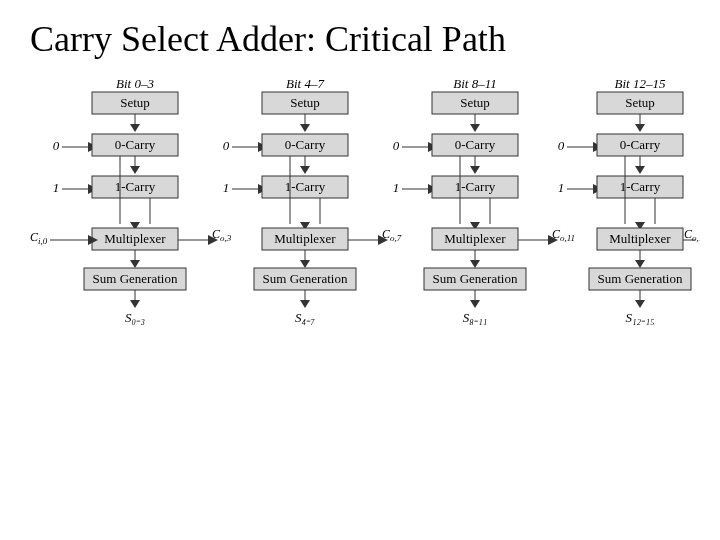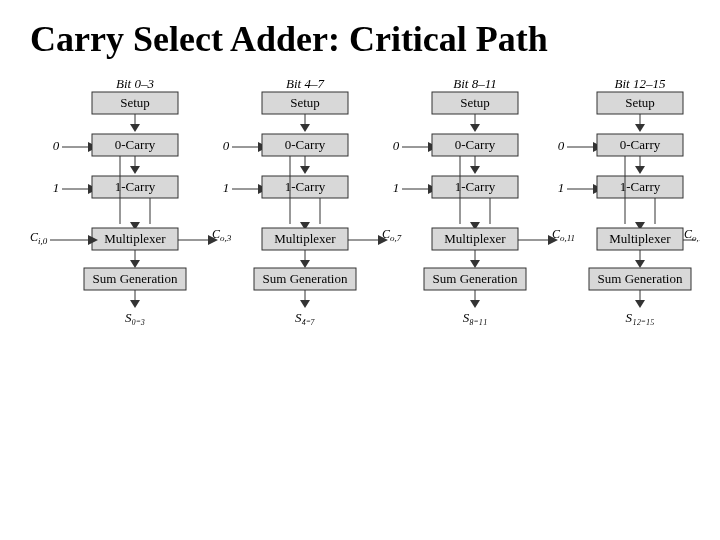--- a/index.html
+++ b/index.html
@@ -5,21 +5,21 @@
     * { margin: 0; padding: 0; box-sizing: border-box; }
     body {
       width: 720px;
       height: 540px;
       background: #fff;
       font-family: 'Times New Roman', Times, serif;
       overflow: hidden;
     }
     h1 {
       font-size: 36px;
-      font-weight: bold;
+      font-weight: normal;
       text-align: left;
       padding: 18px 30px 10px 30px;
     }
 
     svg.diagram {
       display: block;
       margin: 0 auto;
     }
   </style>
 </head>

